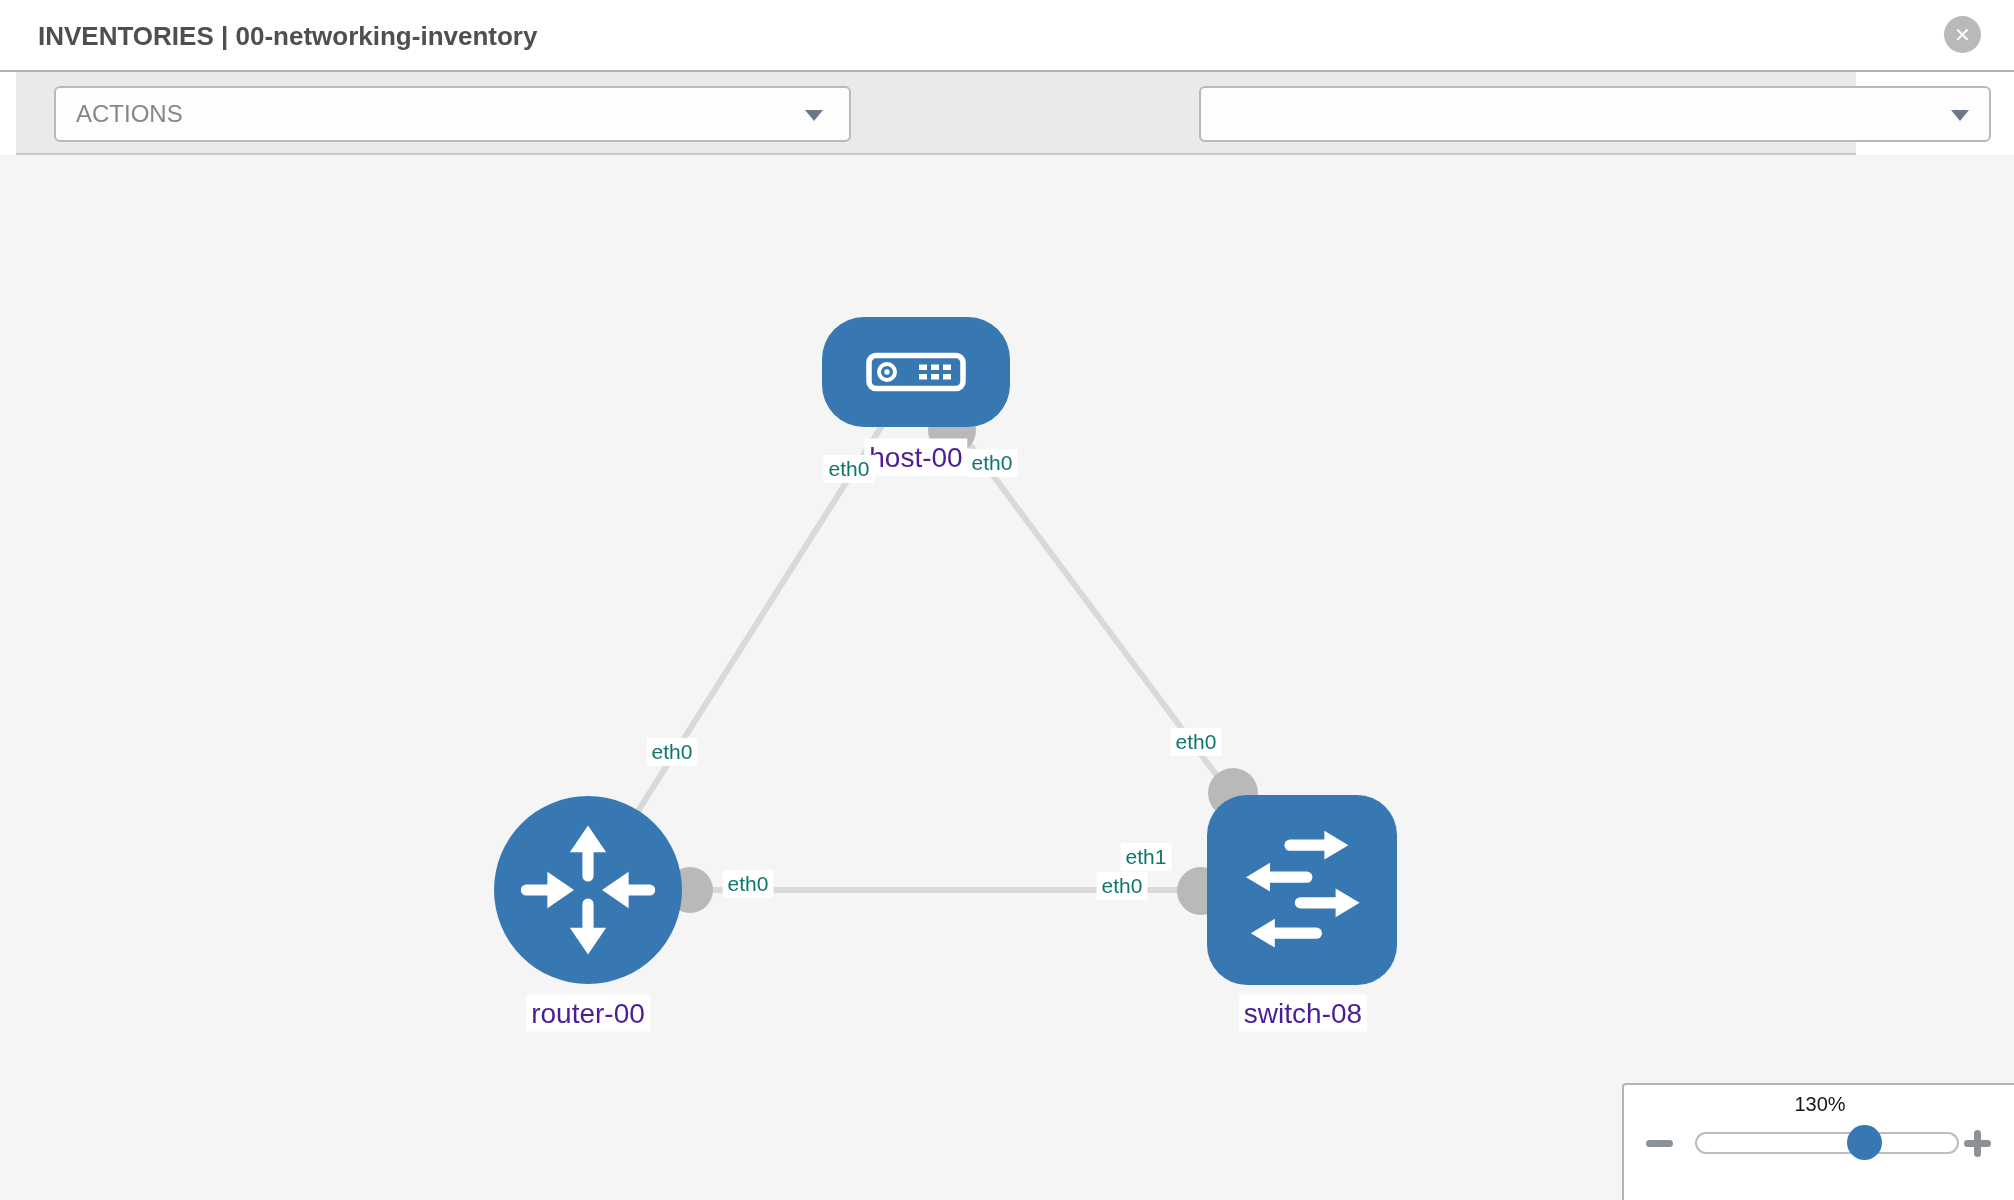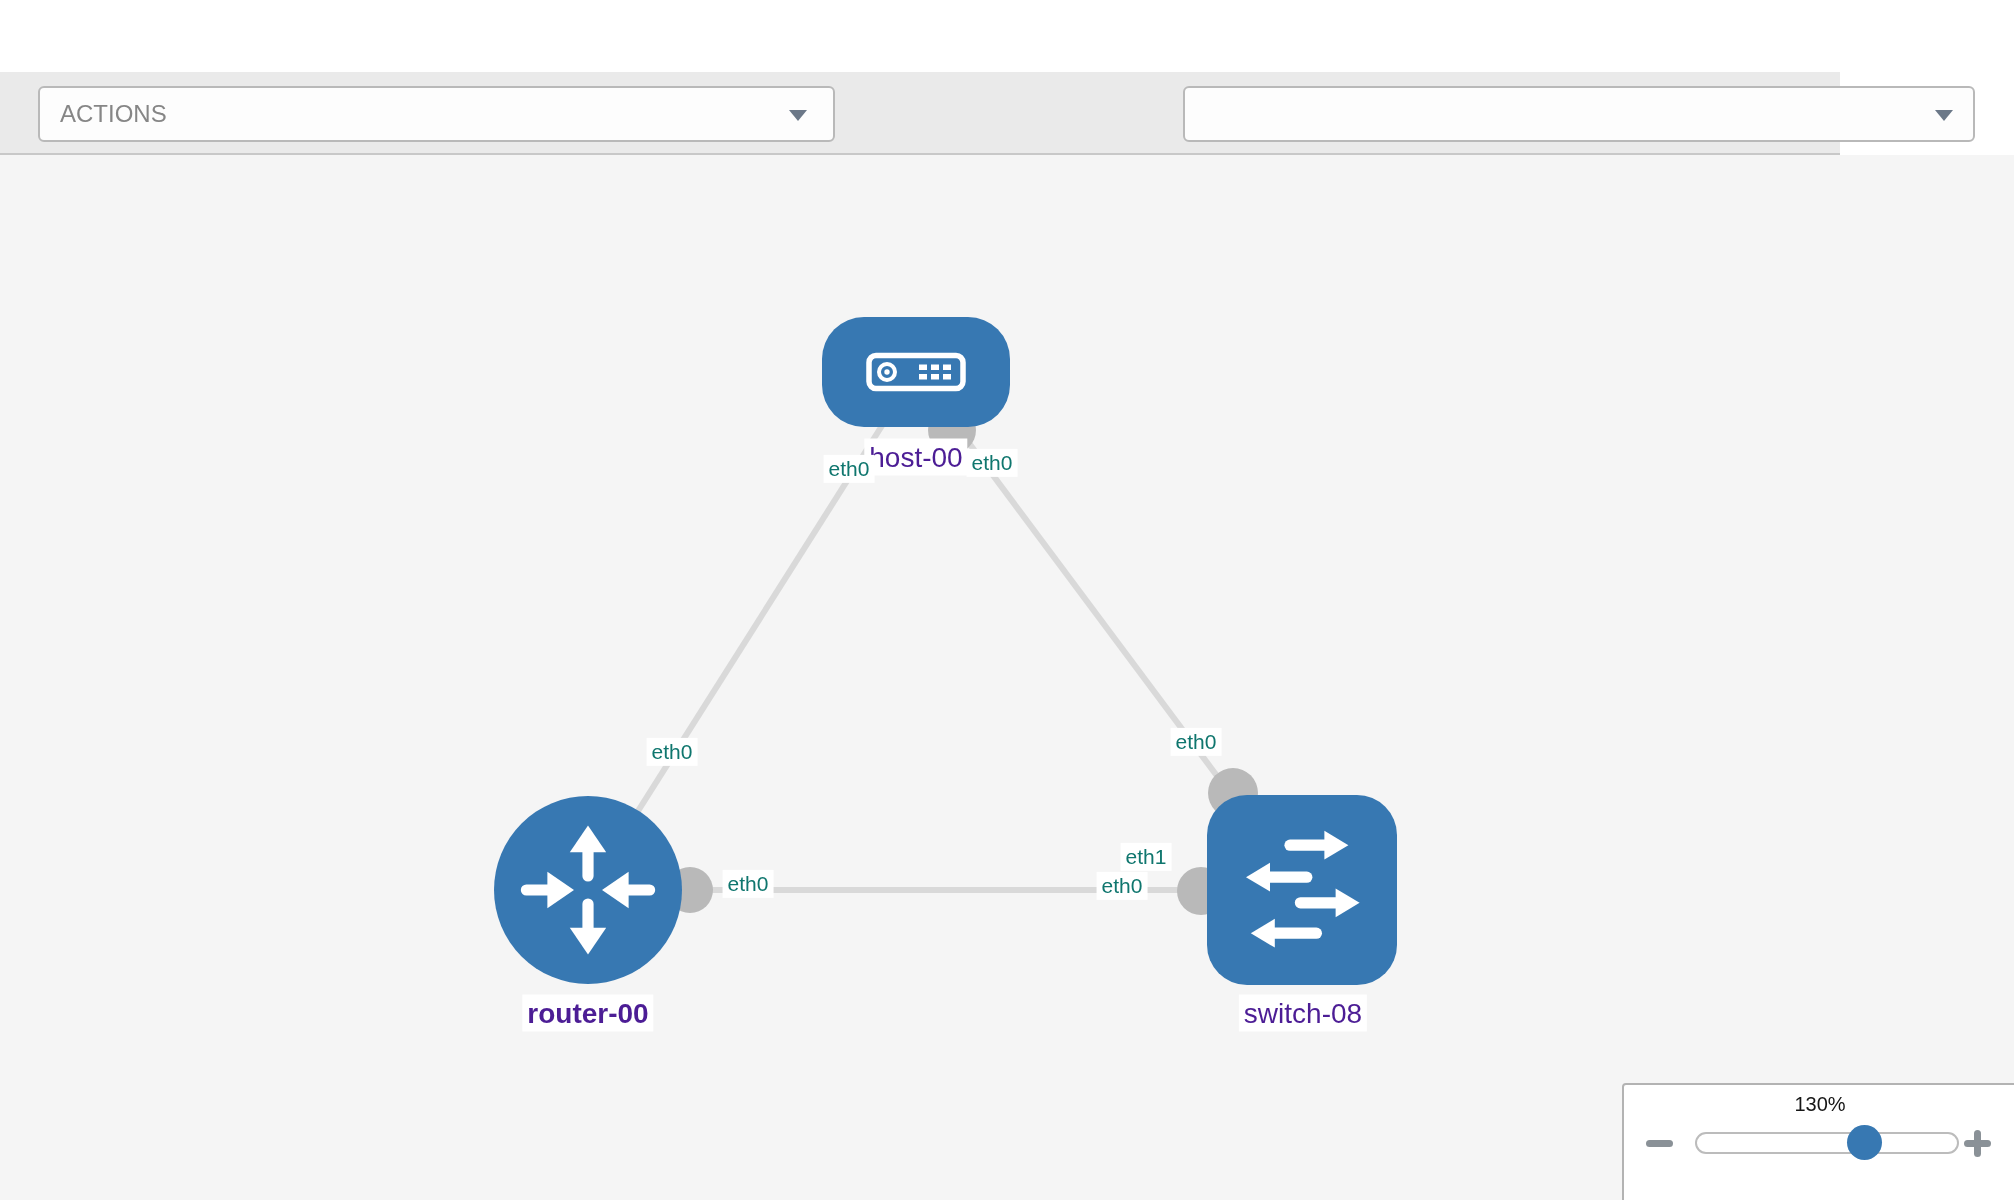--- a/index.html
+++ b/index.html
@@ -10,21 +10,21 @@
   .header{position:absolute;left:0;top:0;width:2014px;height:70px;background:#fff;
     border-bottom:2px solid #b1b1b1;}
   .page-title{position:absolute;left:38px;top:0;height:70px;line-height:72px;
     font-size:26px;font-weight:bold;color:#4f4f4f;margin:0;}
   .close-btn{position:absolute;left:1944px;top:16px;width:37px;height:37px;border-radius:50%;
     background:var(--interface-gray,#b9bec3);display:flex;align-items:center;justify-content:center;
     cursor:pointer;}
   .close-btn span{color:#fff;font-size:20px;font-weight:bold;line-height:1;}
 
   
-  .toolbar{position:absolute;left:0;top:72px;width:1840px;height:81px;
+  .toolbar{position:absolute;left:16px;top:72px;width:1840px;height:81px;
     background:var(--toolbar-bg,#eaeaea);border-bottom:2px solid #c8c8c8;}
   .select{position:absolute;top:14px;height:56px;box-sizing:border-box;background:#fdfdfd;
     border:2px solid #b9b9b9;border-radius:6px;cursor:pointer;}
   .select .sel-label{position:absolute;left:20px;top:0;line-height:52px;font-size:24px;color:#868686;}
   .caret{position:absolute;top:22px;width:0;height:0;border-left:9px solid transparent;
     border-right:9px solid transparent;border-top:11px solid #6b7888;}
   .actions{left:38px;width:797px;}
   .actions .caret{right:26px;}
   .search{left:1183px;width:792px;}
   .search .caret{right:20px;}
@@ -65,20 +65,26 @@
   .slider-track{position:absolute;left:71px;top:47px;width:264px;height:22px;box-sizing:border-box;
     border:2px solid #bcbcbc;border-radius:11px;background:#fff;cursor:pointer;}
   .slider-knob{position:absolute;left:223px;top:40px;width:35px;height:35px;border-radius:50%;
     background:var(--node-blue,#3778b2);cursor:grab;}
 </style>
 </head>
 <body>
 
 <div id="app">
 
+  <div class="header">
+    <h1 class="page-title">INVENTORIES | 00-networking-inventory</h1>
+    <div class="close-btn">
+      <span>✕</span>
+    </div>
+  </div>
 
   <div class="toolbar">
     <div class="select actions">
       <span class="sel-label">ACTIONS</span>
       <span class="caret"></span>
     </div>
 
     <div class="tool-icon wrench">
       <svg viewBox="0 0 512 512">
           <path d="M507.73 109.1c-2.24-9.03-13.54-12.09-20.12-5.51l-74.36 74.36-67.88-11.31-11.31-67.88 74.36-74.36c6.62-6.62 3.43-17.9-5.66-20.16C356.11-7.33 308.24 3.74 271.06 40.92c-39.76 39.76-49.66 98.1-29.79 147.07L18.27 411.02c-24.35 24.35-24.35 63.83 0 88.18s63.83 24.35 88.18 0l222.94-223.01c48.97 19.94 107.37 10.06 147.18-29.75 37.21-37.21 48.27-85.15 31.16-137.34zM88 456c-13.25 0-24-10.75-24-24 0-13.26 10.75-24 24-24s24 10.74 24 24c0 13.25-10.75 24-24 24z"></path>
@@ -156,21 +162,21 @@
     </div>
 
     <div class="chip nodename" style="left:916px;top:302px;">host-00</div>
     <div class="chip iface" style="left:849px;top:314px;">eth0</div>
     <div class="chip iface" style="left:992px;top:308px;">eth0</div>
     <div class="chip iface" style="left:672px;top:597px;">eth0</div>
     <div class="chip iface" style="left:1196px;top:587px;">eth0</div>
     <div class="chip iface" style="left:748px;top:729px;">eth0</div>
     <div class="chip iface" style="left:1122px;top:731px;">eth0</div>
     <div class="chip iface" style="left:1146px;top:702px;">eth1</div>
-    <div class="chip nodename" style="left:588px;top:858px;font-weight:bold;">router-00</div>
+    <div class="chip nodename" style="left:588px;top:858px;">router-00</div>
     <div class="chip nodename" style="left:1303px;top:858px;">switch-08</div>
 
     <div class="zoom-panel">
       <div class="zoom-value">130%</div>
       <div class="zoom-minus"></div>
       <div class="slider-track"></div>
       <div class="slider-knob"></div>
       <div class="zoom-plus">
         <div class="h"></div>
         <div class="v"></div>

